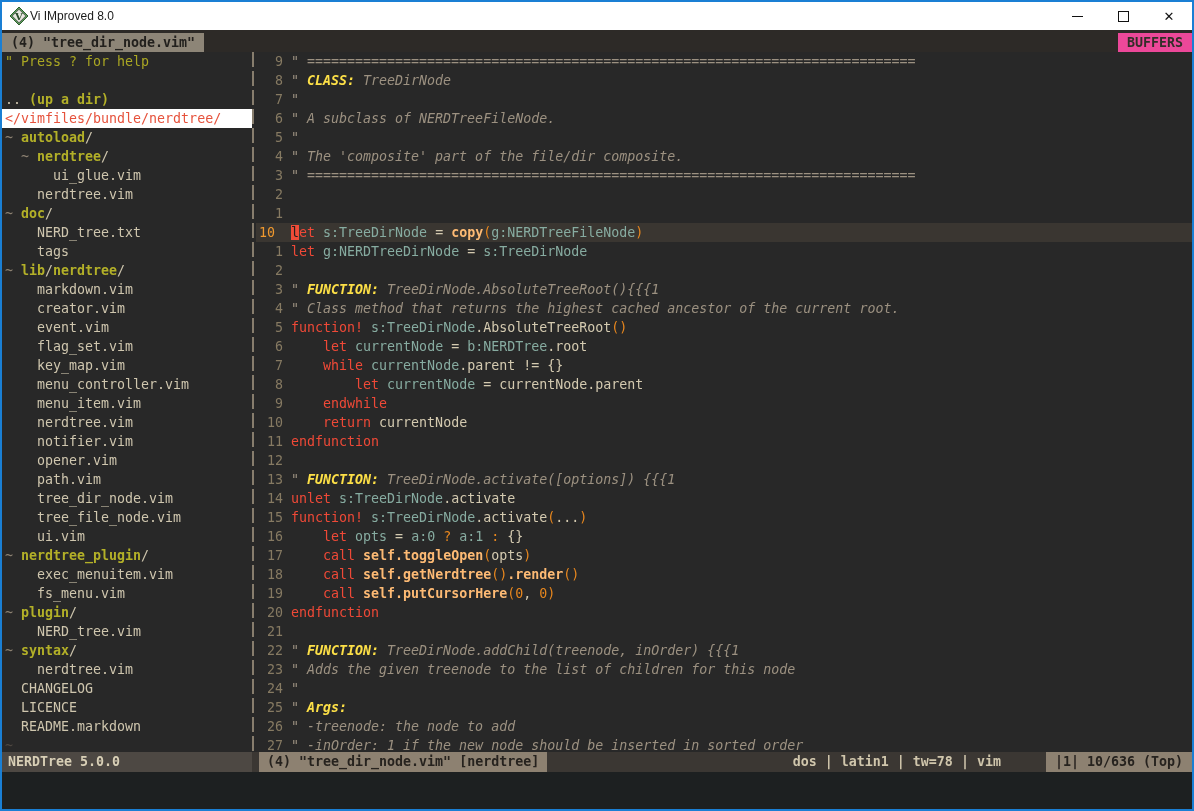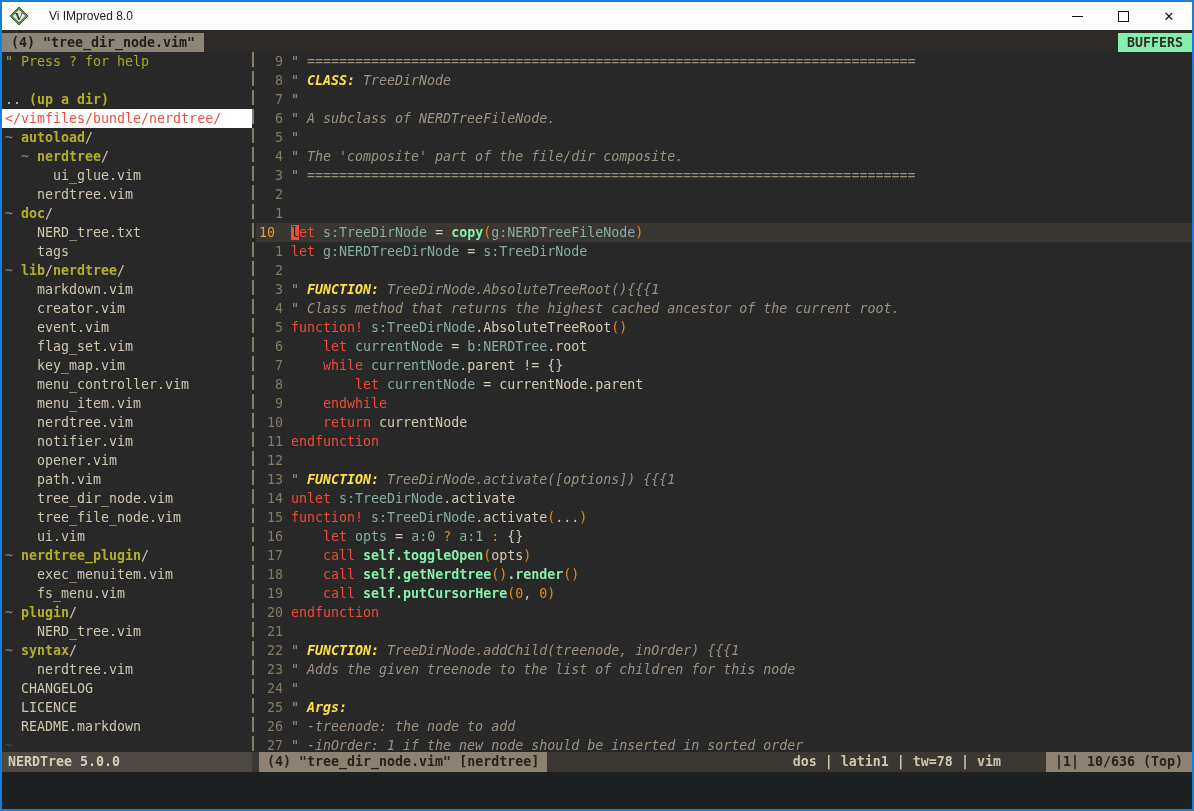--- a/index.html
+++ b/index.html
@@ -4,52 +4,52 @@
 <style>
   html,body{margin:0;padding:0;background:#555;}
   .window{
     position:relative;width:1194px;height:811px;box-sizing:border-box;
     border:2px solid #1a7fd4;background:#282828;overflow:hidden;
     font-family:"DejaVu Sans Mono",monospace;font-size:13.3px;
   }
   
   .titlebar{height:28px;background:#ffffff;display:flex;align-items:center;}
   .title-icon{width:18px;height:18px;margin-left:8px;flex:0 0 auto;}
-  .title-text{margin-left:21px;font-family:"Liberation Sans",sans-serif;font-size:12px;color:#1a1a1a;}
+  .title-text{margin-left:2px;font-family:"Liberation Sans",sans-serif;font-size:12px;color:#1a1a1a;}
   .win-buttons{margin-left:auto;display:flex;height:100%;}
   .win-btn{width:46px;height:100%;display:flex;align-items:center;justify-content:center;color:#111;}
   .glyph-min{width:11px;height:1px;background:#111;}
   .glyph-max{width:9px;height:9px;border:1px solid #111;}
   .glyph-close{font-size:13px;line-height:1;font-family:"DejaVu Sans",sans-serif;}
   
   .tabline{height:22px;background:#2d2a27;position:relative;}
   .tab{position:absolute;left:0;bottom:0;height:19px;line-height:19px;background:#8d8577;
        color:#22201d;font-weight:bold;padding:0 9px;white-space:pre;}
-  .buffers{position:absolute;right:0;bottom:0;height:19px;line-height:19px;background:#86efac;
+  .buffers{position:absolute;right:0;bottom:0;height:19px;line-height:19px;background:#ec4899;
        color:#322e28;font-weight:bold;padding:0 9px;}
   
   .content{height:700px;display:flex;overflow:hidden;position:relative;}
   .nerdtree{width:250px;flex:0 0 auto;overflow:hidden;}
   .vsep{width:4px;flex:0 0 auto;background:
         repeating-linear-gradient(180deg,#877d6d 0px,#877d6d 15px,#282828 15px,#282828 19px);
         background-size:2px 19px;background-repeat:repeat-y;background-position:left top;}
   .editor{flex:1 1 auto;overflow:hidden;}
   .row{height:19px;line-height:19px;white-space:pre;display:flex;}
   .trow{padding-left:3px;}
   .trow.cline{background:#ffffff;}
   .erow.cline{background:#3a3631;}
   .lnum{flex:0 0 auto;width:24px;padding-left:3px;text-align:right;color:#867a62;}
   .lnum.curnum{text-align:left;color:#f0992e;}
   .codetext{padding-left:8px;}
   
   .c{color:#9c9181;font-style:italic;}
   .cb{color:#fde047;font-style:italic;font-weight:bold;}
   .k{color:#ef4937;}
   .v{color:#87aca1;}
-  .f{color:#86efac;font-weight:bold;}
+  .f{color:#fdba74;font-weight:bold;}
   .p{color:#e8871e;}
   .o{color:#d4cab0;}
   .cur{background:#f04c38;color:#241f1c;}
   .help{color:#aaa723;}
   .dir{color:#b3b028;font-weight:bold;}
   .file{color:#cfc6ae;}
   .tilde{color:#8d8272;}
   .slash{color:#cfc6ae;}
   .root{color:#e6523c;}
   .eob{color:#4e4741;}

